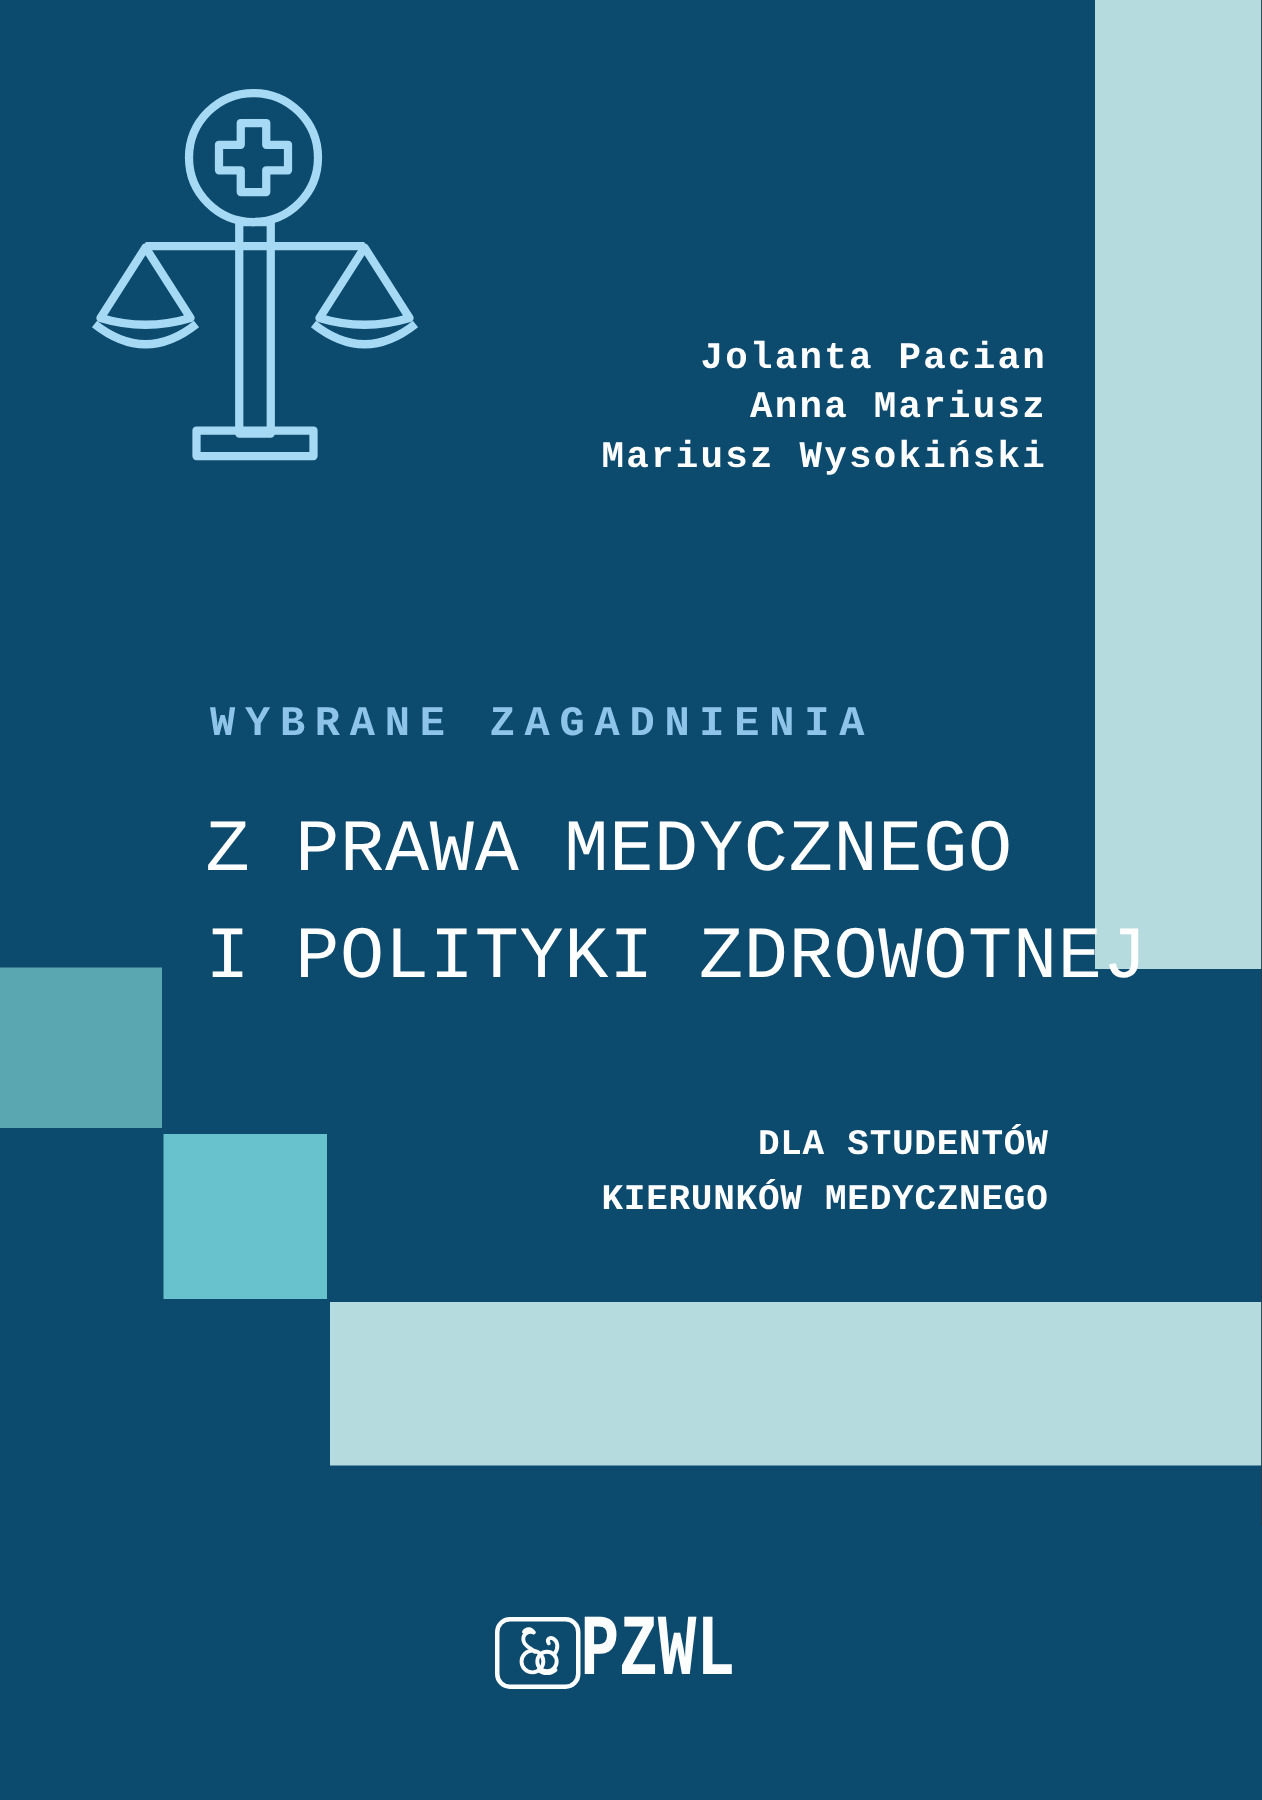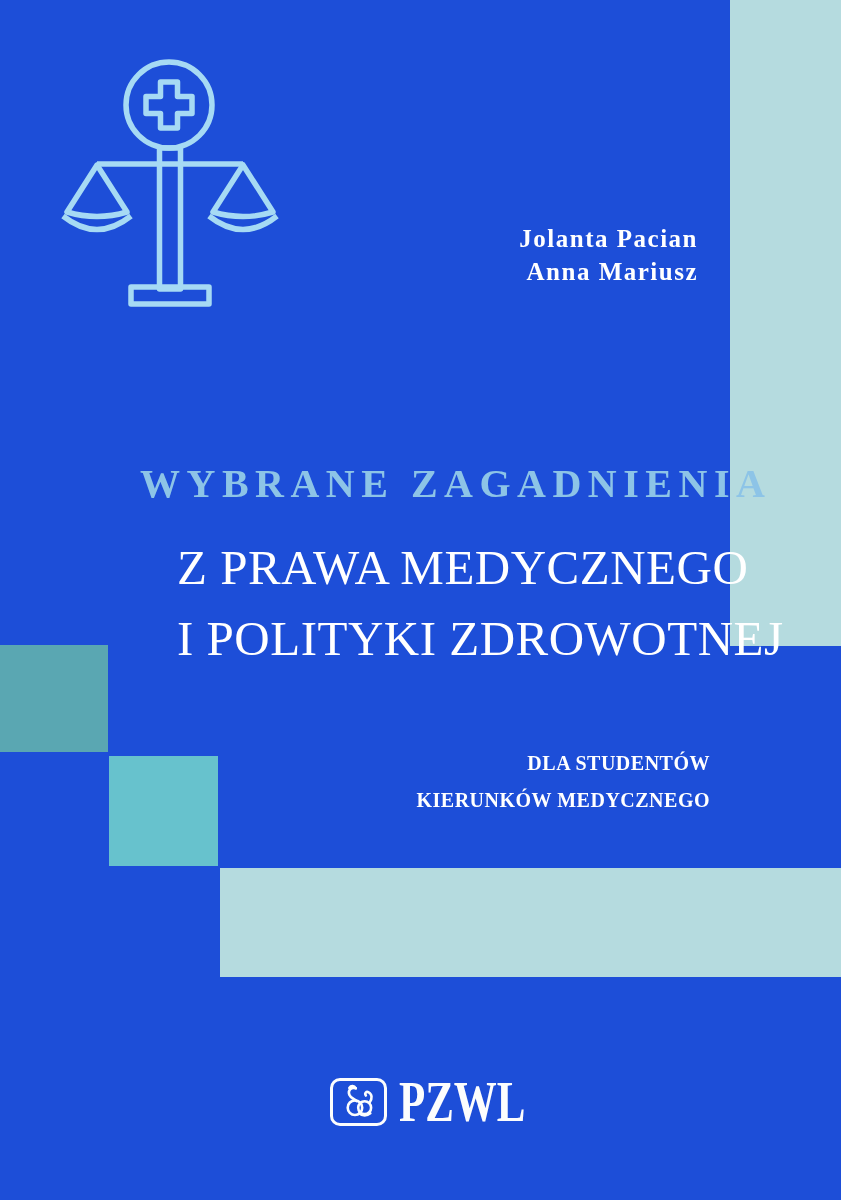--- a/index.html
+++ b/index.html
@@ -1,22 +1,22 @@
 <!DOCTYPE html>
 <html><head>
 <meta charset="utf-8">
 <style>
   html, body { margin: 0; padding: 0; background: #333; }
   .cover {
     position: relative;
     width: 841px;
     height: 1200px;
-    background: #1d4ed8;
+    background: #0c4a6e;
     overflow: hidden;
-    font-family: Liberation Serif, serif;
+    font-family: Liberation Mono, monospace;
   }
   .rect { position: absolute; }
   .rect-right { left: 730px; top: 0; width: 111px; height: 646px; background: #b5dbdf; }
   .sq-a  { left: 0;   top: 645px; width: 108px; height: 107px; background: #5aa7b2; }
   .sq-b  { left: 109px; top: 756px; width: 109px; height: 110px; background: #67c2cd; }
   .band  { left: 220px; top: 868px; width: 621px; height: 109px; background: #b5dbdf; }
 
   .scales { position: absolute; left: 55px; top: 50px; width: 230px; height: 265px; }
 
   .authors {
@@ -30,62 +30,60 @@
     line-height: 33px;
     letter-spacing: 1.5px;
     white-space: nowrap;
   }
 
   .kicker {
     position: absolute;
     left: 140px;
     top: 464px;
     color: #8dc4e7;
-    font-size: 40px;
+    font-size: 28px;
     font-weight: 700;
     letter-spacing: 6.5px;
     line-height: 40px;
     white-space: nowrap;
   }
 
   .title {
     position: absolute;
     left: 137px;
     top: 538px;
     color: #ffffff;
     font-size: 49px;
     font-weight: 400;
     line-height: 59px;
     letter-spacing: 0.5px;
     white-space: nowrap;
-    margin-left: 40px;
   }
   .title .line2 { margin-top: 12px; }
 
   .subtitle {
     position: absolute;
-    right: 131px;
+    right: 142px;
     top: 745px;
     text-align: right;
     color: #ffffff;
-    font-size: 20px;
+    font-size: 24px;
     font-weight: 700;
     line-height: 37px;
     letter-spacing: 0.5px;
     white-space: nowrap;
   }
 
   .logo {
     position: absolute;
     left: 330px;
     top: 1078px;
     height: 48px;
     display: flex;
     align-items: center;
-    gap: 12px;
   }
   .emblem {
     width: 57px;
     height: 48px;
     box-sizing: border-box;
     border: 3px solid #fcfdfd;
     border-radius: 10px;
     display: flex;
     align-items: center;
     justify-content: center;
@@ -126,20 +124,21 @@
 
     <path d="M 243 165 L 213 212 Q 243 221 273 212 Z"></path>
     <path d="M 209 216 Q 243 243 277 216"></path>
 
     <rect x="131" y="287" width="78" height="17"></rect>
   </svg>
 
   <div class="authors">
     <div>Jolanta Pacian</div>
     <div>Anna Mariusz</div>
+    <div>Mariusz Wysokiński</div>
   </div>
 
   <div class="kicker">WYBRANE ZAGADNIENIA</div>
 
   <div class="title">
     <div class="line1">Z PRAWA MEDYCZNEGO</div>
     <div class="line2">I POLITYKI ZDROWOTNEJ</div>
   </div>
 
   <div class="subtitle">

